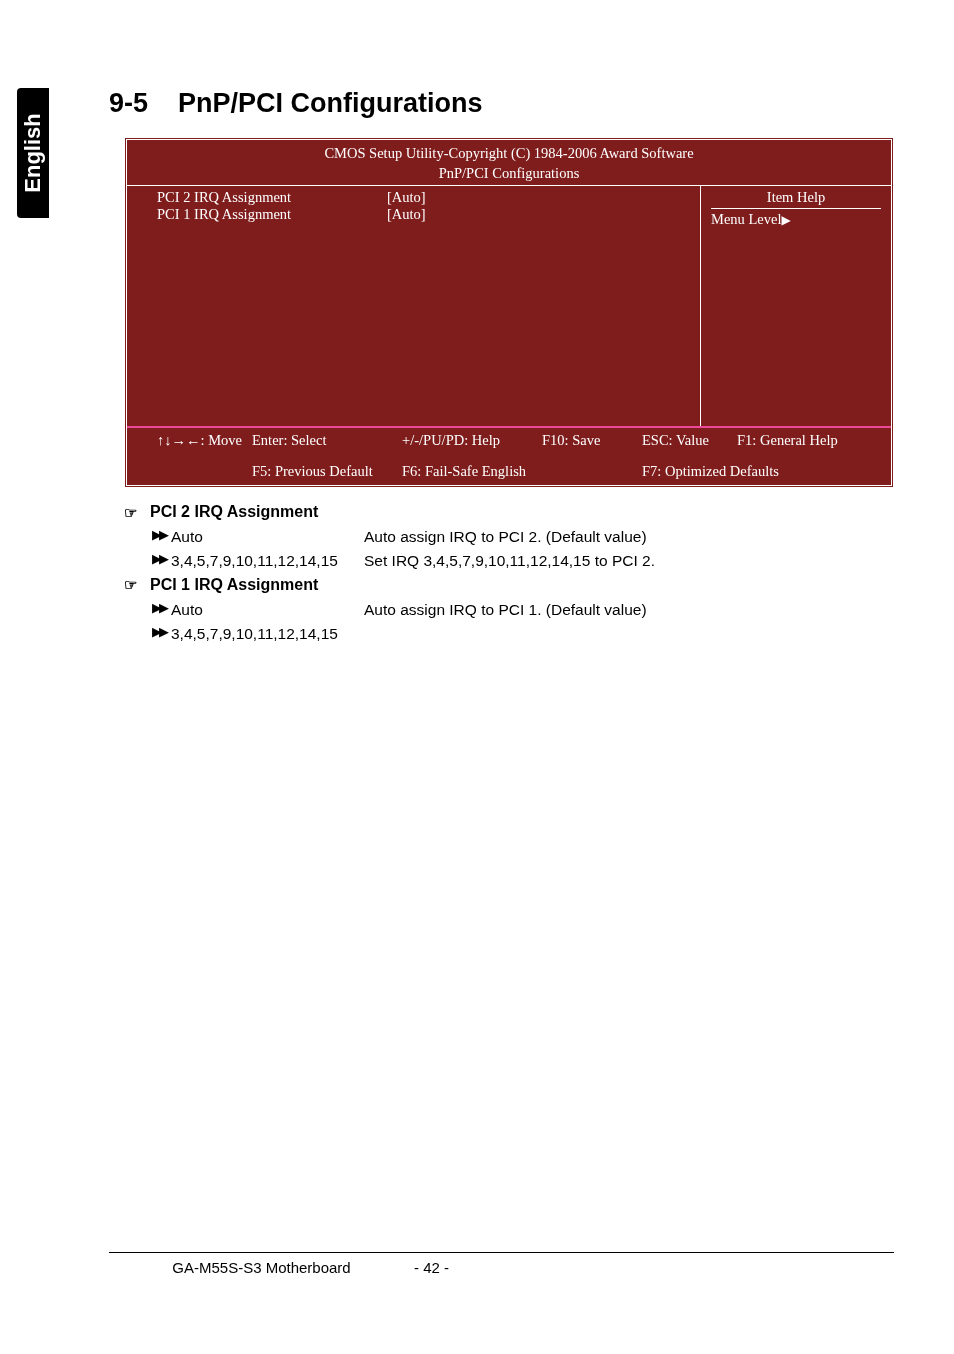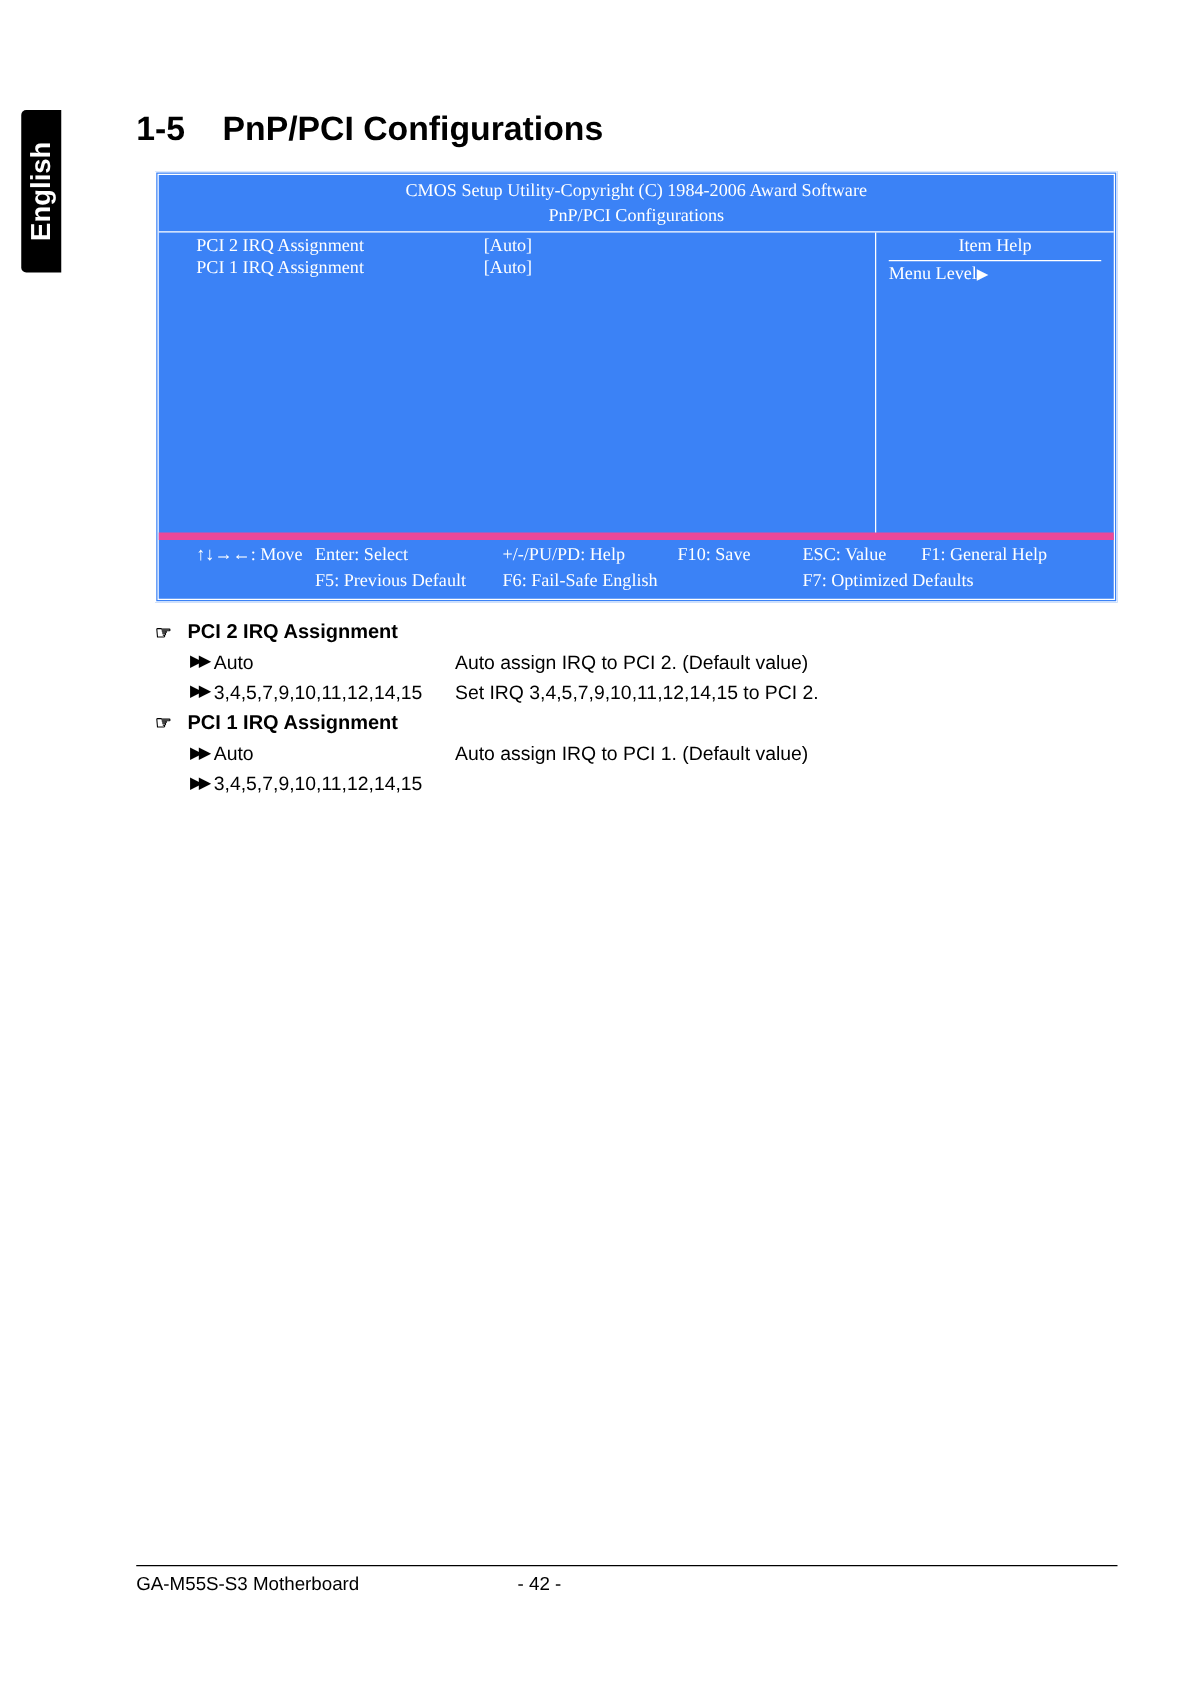--- a/index.html
+++ b/index.html
@@ -36,21 +36,21 @@
       right: 60px;
     }
     .section-title {
       font-size: 27px;
       font-weight: bold;
       margin-bottom: 18px;
     }
     .section-num { margin-right: 30px; }
     .bios-box {
       border: 3px double #fff;
-      background: #3b82f6;
+      background: #7f1d1d;
       color: #fff;
       font-family: "Times New Roman", Times, serif;
       font-size: 14.5px;
       padding: 0;
       width: 770px;
       margin-left: 15px;
     }
     .bios-header {
       text-align: center;
       padding: 4px 0 2px 0;
@@ -74,25 +74,25 @@
       padding: 3px 10px;
       font-family: Liberation Serif, serif;
     }
     .bios-right-header {
       border-bottom: 1px solid #fff;
       text-align: center;
       padding-bottom: 2px;
       margin-bottom: 2px;
     }
     .bios-footer {
-      border-top: 6px solid #ec4899;
+      border-top: 2px solid #ec4899;
       padding: 3px 30px 4px 30px;
       display: grid;
       grid-template-columns: 95px 150px 140px 100px 95px auto;
-      row-gap: 1px;
+      row-gap: 11px;
       line-height: 1.35;
     }
     .help-section {
       margin-top: 12px;
       font-size: 15.5px;
       line-height: 1.55;
       margin-left: 15px;
     }
     .help-heading {
       display: flex;
@@ -119,33 +119,33 @@
     .page-footer {
       position: absolute;
       bottom: 78px;
       left: 109px;
       right: 60px;
       border-top: 1px solid #000;
       padding-top: 6px;
       font-size: 15px;
       display: flex;
     }
-    .footer-left { width: 305px; }
+    .footer-left { width: 305px; text-align: center; }
     .footer-center { }
   </style>
 </head>
 <body>
 
 <div class="side-tab">
   <span class="side-tab-text">English</span>
 </div>
 
 <div class="content">
   <h2 class="section-title">
-    <span class="section-num">1-5</span><span>PnP/PCI Configurations</span>
+    <span class="section-num">9-5</span><span>PnP/PCI Configurations</span>
   </h2>
 
   <div class="bios-box">
     <div class="bios-header">
       <div>CMOS Setup Utility-Copyright (C) 1984-2006 Award Software</div>
       <div>PnP/PCI Configurations</div>
     </div>
     <div class="bios-body">
       <div class="bios-left">
         <div class="bios-left-col1">

